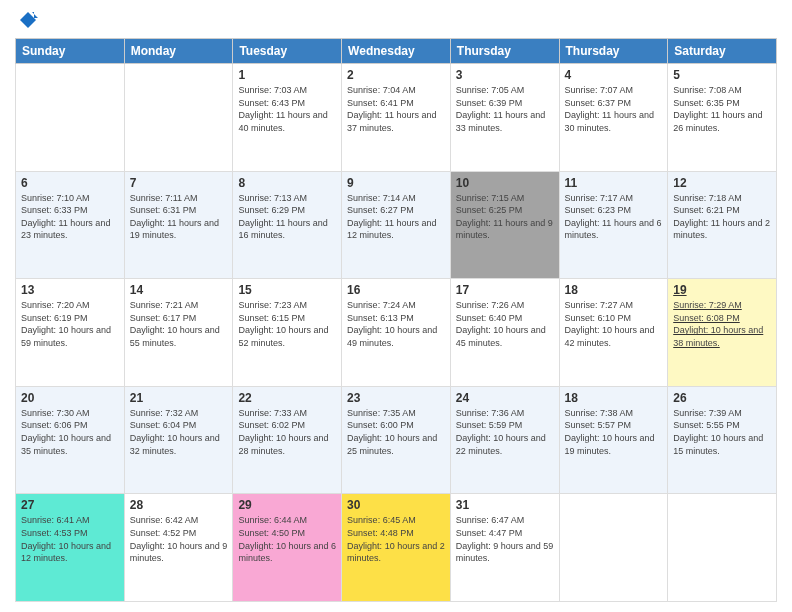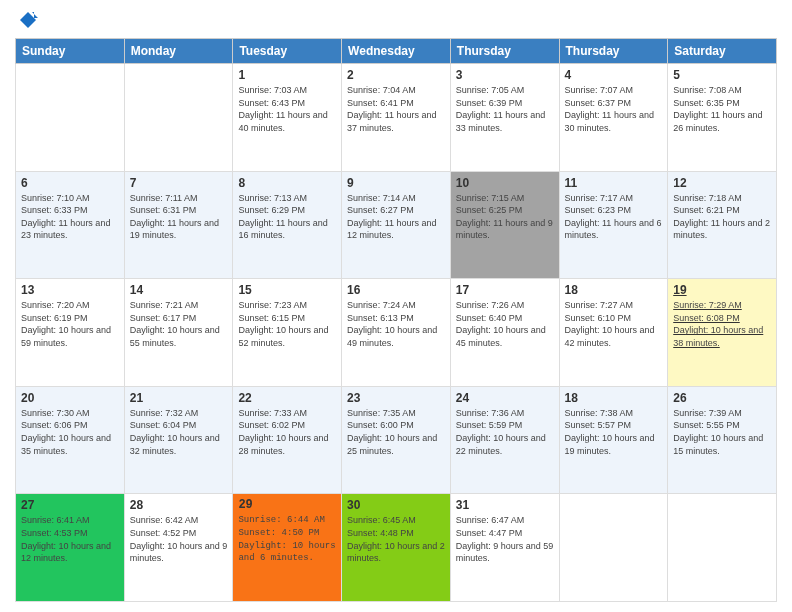--- a/index.html
+++ b/index.html
@@ -299,39 +299,39 @@
 Daylight: 10 hours and 19 minutes.</div>
           </td>
           <td style="background: rgb(238, 244, 251);">
             <span class="day-number">26</span>
             <div class="day-info">Sunrise: 7:39 AM
 Sunset: 5:55 PM
 Daylight: 10 hours and 15 minutes.</div>
           </td>
         </tr>
         <tr>
-          <td style="background: #22c55e;">
+          <td style="background: #5eead4;">
             <span class="day-number">27</span>
             <div class="day-info">Sunrise: 6:41 AM
 Sunset: 4:53 PM
 Daylight: 10 hours and 12 minutes.</div>
           </td>
           <td style="background: rgb(255, 255, 255);">
             <span class="day-number">28</span>
             <div class="day-info">Sunrise: 6:42 AM
 Sunset: 4:52 PM
 Daylight: 10 hours and 9 minutes.</div>
           </td>
-          <td style="background: #f97316; font-family: Liberation Mono, monospace;">
+          <td style="background: #f9a8d4;">
             <span class="day-number">29</span>
             <div class="day-info">Sunrise: 6:44 AM
 Sunset: 4:50 PM
 Daylight: 10 hours and 6 minutes.</div>
           </td>
-          <td style="background: #84cc16;">
+          <td style="background: #fde047;">
             <span class="day-number">30</span>
             <div class="day-info">Sunrise: 6:45 AM
 Sunset: 4:48 PM
 Daylight: 10 hours and 2 minutes.</div>
           </td>
           <td style="background: rgb(255, 255, 255);">
             <span class="day-number">31</span>
             <div class="day-info">Sunrise: 6:47 AM
 Sunset: 4:47 PM
 Daylight: 9 hours and 59 minutes.</div>

